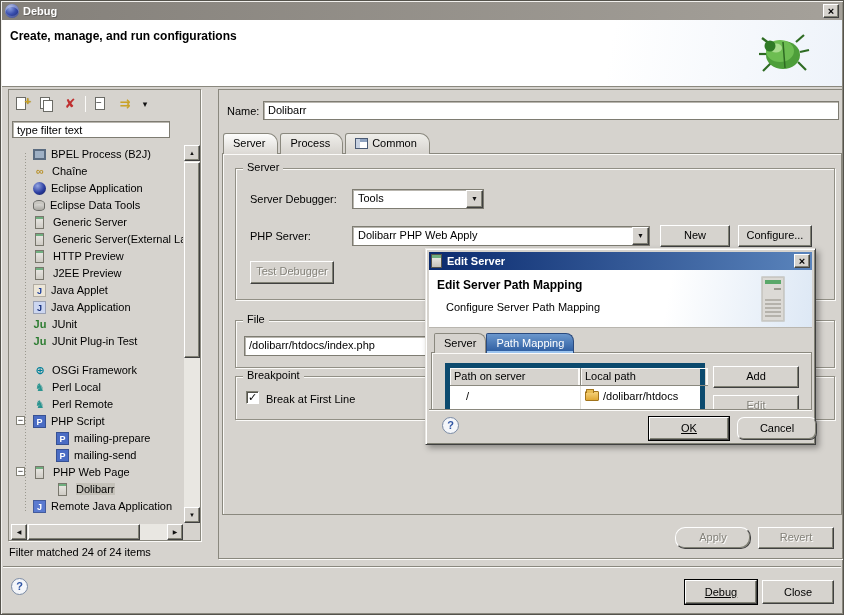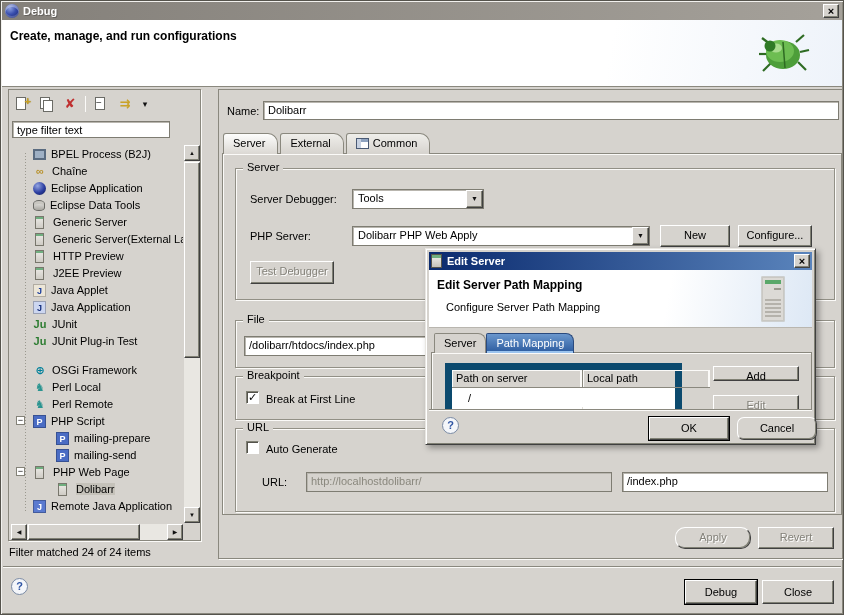--- a/index.html
+++ b/index.html
@@ -21,21 +21,21 @@
     border-color:#fff #404040 #404040 #fff;box-shadow:inset -1px -1px 0 #808074;
     font-size:11px;font-weight:bold;line-height:12px;text-align:center;color:#000;cursor:default;}
   
   .banner{position:absolute;left:1px;top:19px;right:1px;height:67px;
     background:linear-gradient(100deg,#ffffff 72%,#eef3fa 100%);border-bottom:1px solid #8a887e;}
   .banner h1{margin:0;position:absolute;left:8px;top:9px;font-size:12px;font-weight:bold;}
   .bug{position:absolute;right:32px;top:10px;}
   
   .btn{position:absolute;background:#d6d3ce;border:1px solid;border-color:#fff #404040 #404040 #fff;
     box-shadow:inset -1px -1px 0 #808074;text-align:center;font-size:11px;line-height:19px;cursor:default;}
-  .btn.default{box-shadow:0 0 0 1px #000, inset -1px -1px 0 #808074;}
+  .btn.default{box-shadow:0 0 0 1px #000, inset -1px -1px 0 #808074;text-decoration:underline;}
   .btn.disabled{color:#84827a;text-shadow:1px 1px 0 #fff;}
   .tfield{position:absolute;background:#fff;border:1px solid #7e7c72;
     box-shadow:inset 1px 1px 0 #b9b6af;padding:2px 4px;font-size:11px;white-space:nowrap;overflow:hidden;}
   .tfield.disabled{background:#d6d3ce;color:#8a887e;}
   .combo{position:absolute;background:#fff;border:1px solid #7e7c72;box-shadow:inset 1px 1px 0 #b9b6af;
     padding:2px 20px 2px 5px;white-space:nowrap;overflow:hidden;}
   .combo .drop{position:absolute;right:0;top:0;bottom:0;width:17px;background:#d6d3ce;
     border:1px solid;border-color:#fff #404040 #404040 #fff;box-shadow:inset -1px -1px 0 #808074;
     font-size:7px;text-align:center;line-height:15px;color:#111;}
   .group{position:absolute;border:1px solid #929086;box-shadow:1px 1px 0 #fbfaf8, inset 1px 1px 0 #fbfaf8;}
@@ -122,21 +122,21 @@
   .dlg-header .h1{position:absolute;left:8px;top:8px;font-size:12px;font-weight:bold;}
   .dlg-header .h2{position:absolute;left:17px;top:31px;}
   .tower{position:absolute;right:22px;top:5px;}
   .dlg-tabs{position:absolute;left:8px;top:84px;display:flex;z-index:2;}
   .dtab{height:20px;padding:3px 9px 0 9px;border:1px solid #8a887e;border-bottom:none;
     border-radius:2px 8px 0 0;background:#d6d3ce;}
   .dtab.active{background:linear-gradient(#6b97cd,#2a5a9e);color:#fff;
     box-shadow:inset 0 -2px 0 #9cc4ee;border-color:#2a4a7e;}
   .dlg-tabpanel{position:absolute;left:5px;top:103px;width:381px;height:57px;overflow:hidden;
     border:1px solid #8a887e;border-bottom:none;box-shadow:inset 1px 1px 0 #fbfaf8;}
-  .ptable{position:absolute;left:13px;top:10px;width:237px;border:7px solid #0c4a6e;background:#14532d;}
+  .ptable{position:absolute;left:13px;top:10px;width:260px;border:5px solid #0c4a6e;background:#14532d;}
   .ptable .hrow{display:flex;height:18px;background:#d6d3ce;}
   .ptable .hcell{flex:0 0 131px;padding:2px 4px;border-right:1px solid #8a887e;
     border-bottom:1px solid #8a887e;box-shadow:inset 1px 1px 0 #fbfaf8, inset -2px 0 0 #fbfaf8;}
   .ptable .hcell:last-child{flex:0 0 127px;border-right:none;}
   .ptable .drow{display:flex;height:19px;background:#fff;}
   .ptable .dcell{flex:0 0 131px;padding:2px 4px;border-right:1px solid #e2e0da;white-space:nowrap;display:flex;align-items:center;gap:4px;}
   .ptable .dcell:last-child{flex:0 0 127px;border-right:none;}
   .folder{display:inline-block;width:14px;height:10px;background:linear-gradient(#f6d27a,#e0a834);
     border:1px solid #a2741c;border-radius:1px;position:relative;}
   .folder:before{content:"";position:absolute;left:0;top:-3px;width:6px;height:3px;
@@ -233,21 +233,21 @@
 
   <div class="right-panel">
     <span class="rp-name-label">Name:</span>
     <div class="tfield" style="left:44px;top:11px;width:576px;height:19px;">Dolibarr</div>
 
     <div class="tabs">
       <div class="tab active">
           <span>Server</span>
         </div>
       <div class="tab">
-          <span>External</span>
+          <span>Process</span>
         </div>
       <div class="tab">
           <span class="ic-table"></span>
           <span>Common</span>
         </div>
     </div>
 
     <div class="tabpanel">
 
       <div class="group" style="left:12px;top:14px;width:600px;height:132px;">
@@ -271,28 +271,20 @@
         <span class="legend">File</span>
         <div class="tfield" style="left:8px;top:15px;width:560px;height:20px;">/dolibarr/htdocs/index.php</div>
       </div>
 
       <div class="group" style="left:12px;top:222px;width:600px;height:44px;">
         <span class="legend">Breakpoint</span>
         <span class="cb" style="left:10px;top:14px;">✓</span>
         <span class="lbl" style="left:30px;top:16px;">Break at First Line</span>
       </div>
 
-      <div class="group" style="left:12px;top:274px;width:600px;height:84px;">
-        <span class="legend">URL</span>
-        <span class="cb" style="left:10px;top:12px;"></span>
-        <span class="lbl" style="left:30px;top:14px;">Auto Generate</span>
-        <span class="lbl" style="left:26px;top:47px;">URL:</span>
-        <div class="tfield disabled" style="left:70px;top:43px;width:306px;height:20px;">http://localhostdolibarr/</div>
-        <div class="tfield" style="left:386px;top:43px;width:206px;height:20px;">/index.php</div>
-      </div>
     </div>
 
     <div class="apply-revert">
       <div class="btn disabled" style="left:456px;top:437px;border-radius:10px;">Apply</div>
       <div class="btn disabled" style="left:539px;top:437px;">Revert</div>
     </div>
   </div>
 
   <div class="footer">
     <div class="etch footer-sep"></div>
@@ -327,27 +319,31 @@
       <div class="dtab active"><span>Path Mapping</span></div>
     </div>
     <div class="dlg-tabpanel">
       <div class="ptable">
           <div class="hrow">
             <div class="hcell">Path on server</div>
             <div class="hcell">Local path</div>
           </div>
           <div class="drow">
             <div class="dcell" style="padding-left: 16px;">/</div>
+            <div class="dcell">
+              <span class="folder"></span>
+              <span>/dolibarr/htdocs</span>
+            </div>
           </div>
           <div class="drow">
             <div class="dcell"></div>
             <div class="dcell"></div>
           </div>
         </div>
-      <div class="btn" style="left:281px;top:13px;width:86px;height:15px;">Add</div>
+      <div class="btn" style="left:281px;top:13px;width:86px;height:22px;">Add</div>
       <div class="btn disabled" style="left:281px;top:42px;width:86px;height:22px;">Edit</div>
     </div>
     <div class="dlg-bottom">
       <span class="help-circle" style="left:13px;top:7px;">?</span>
       <div class="btn default" style="left:220px;top:7px;">OK</div>
       <div class="btn" style="left:308px;top:7px;border-radius:7px;">Cancel</div>
     </div>
   </div>
 
 </div>

